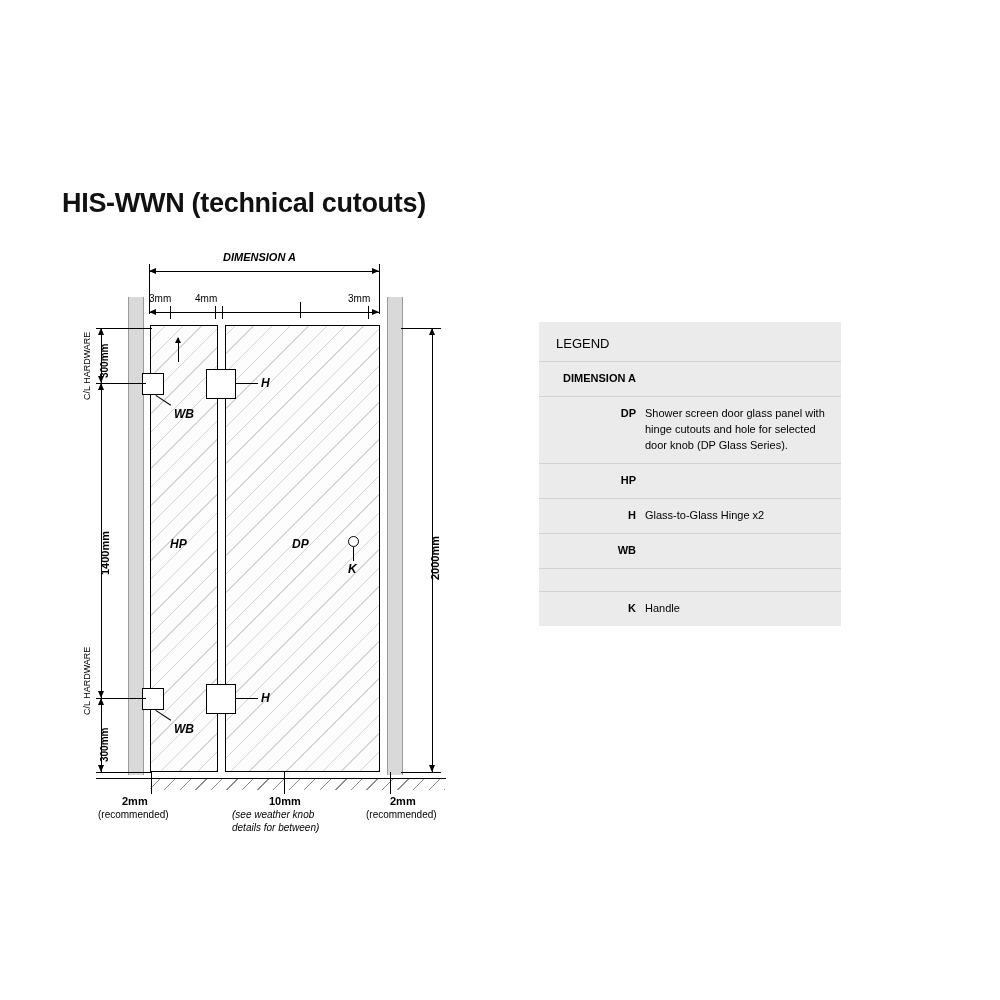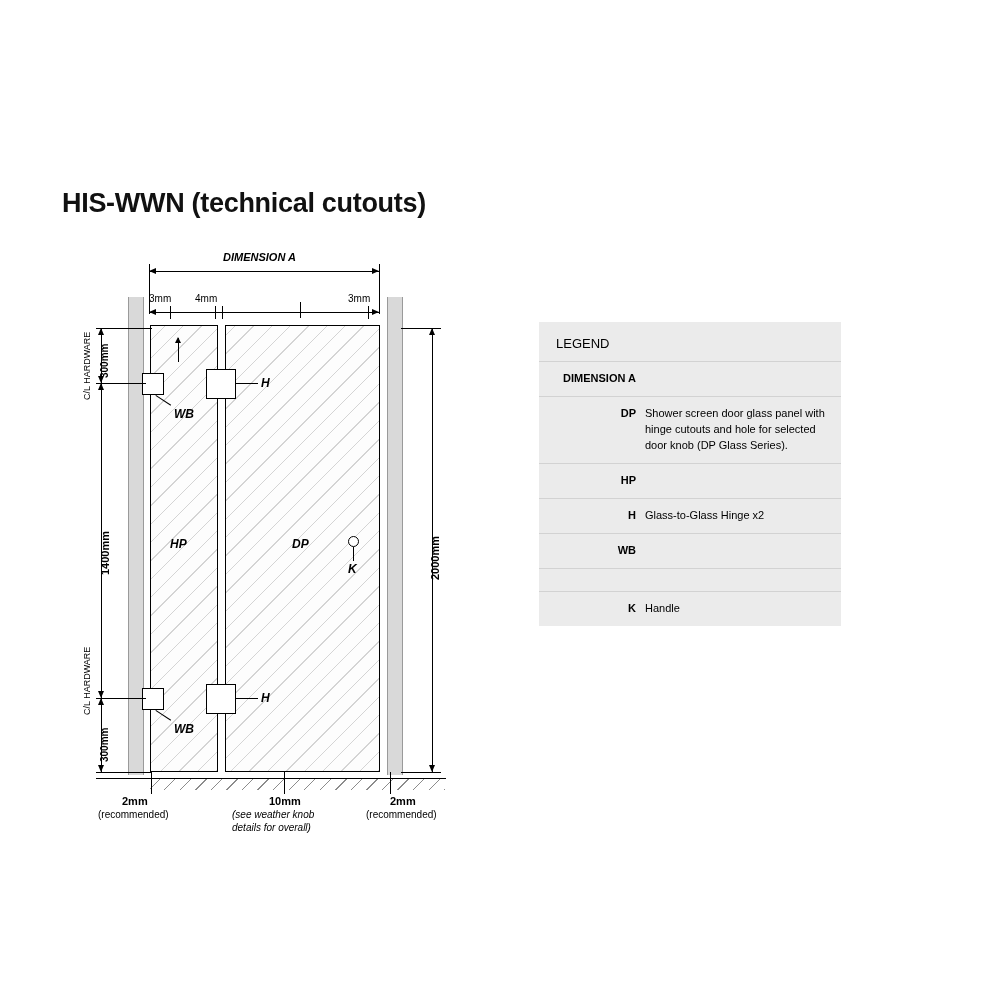--- a/index.html
+++ b/index.html
@@ -280,21 +280,21 @@
   <div class="line hline" style="left:36px; top:528px; width:350px; background:#000;"></div>
   <div class="floor-hatch" style="left:90px; top:529px; width:295px; height:11px;"></div>
 
   <div class="line vline" style="left:91px; top:522px; height:22px;"></div>
   <div class="lbl" style="left:62px; top:545px; font-size:11px; font-weight:bold;">2mm</div>
   <div class="lbl-small" style="left:38px; top:559px;">(recommended)</div>
 
   <div class="line vline" style="left:224px; top:522px; height:22px;"></div>
   <div class="lbl" style="left:200px; top:545px; font-size:11px; font-weight:bold;margin-left:9px;">10mm</div>
   <div class="lbl-small" style="left:172px; top:559px; font-style:italic;">(see weather knob</div>
-  <div class="lbl-small" style="left:172px; top:572px; font-style:italic;">details for overall)</div>
+  <div class="lbl-small" style="left:172px; top:572px; font-style:italic;">details for between)</div>
 
   <div class="line vline" style="left:330px; top:522px; height:22px;"></div>
   <div class="lbl" style="left:330px; top:545px; font-size:11px; font-weight:bold;">2mm</div>
   <div class="lbl-small" style="left:306px; top:559px;">(recommended)</div>
 </div>
 
 <div id="legend">
   <div class="legend-title">LEGEND</div>
 
   <div class="legend-rows">

